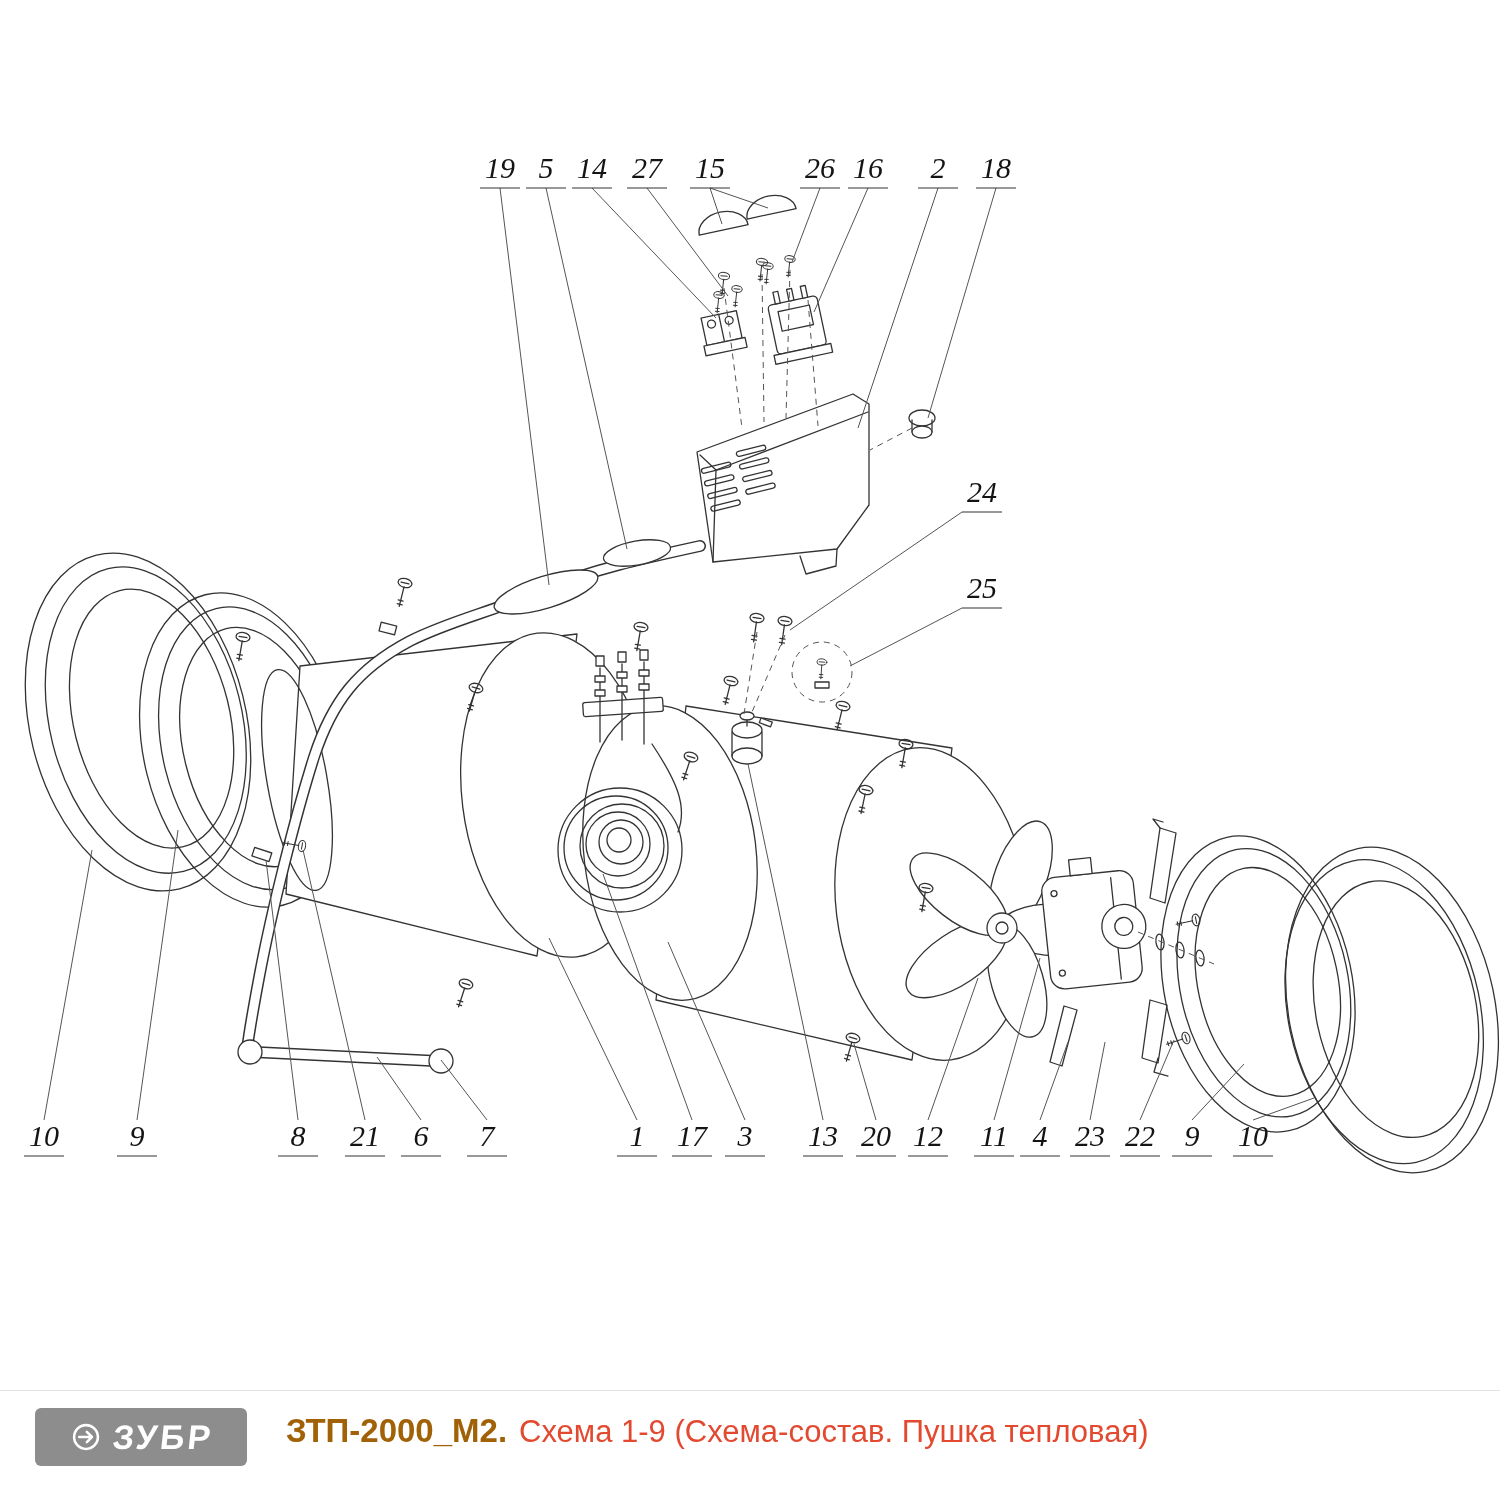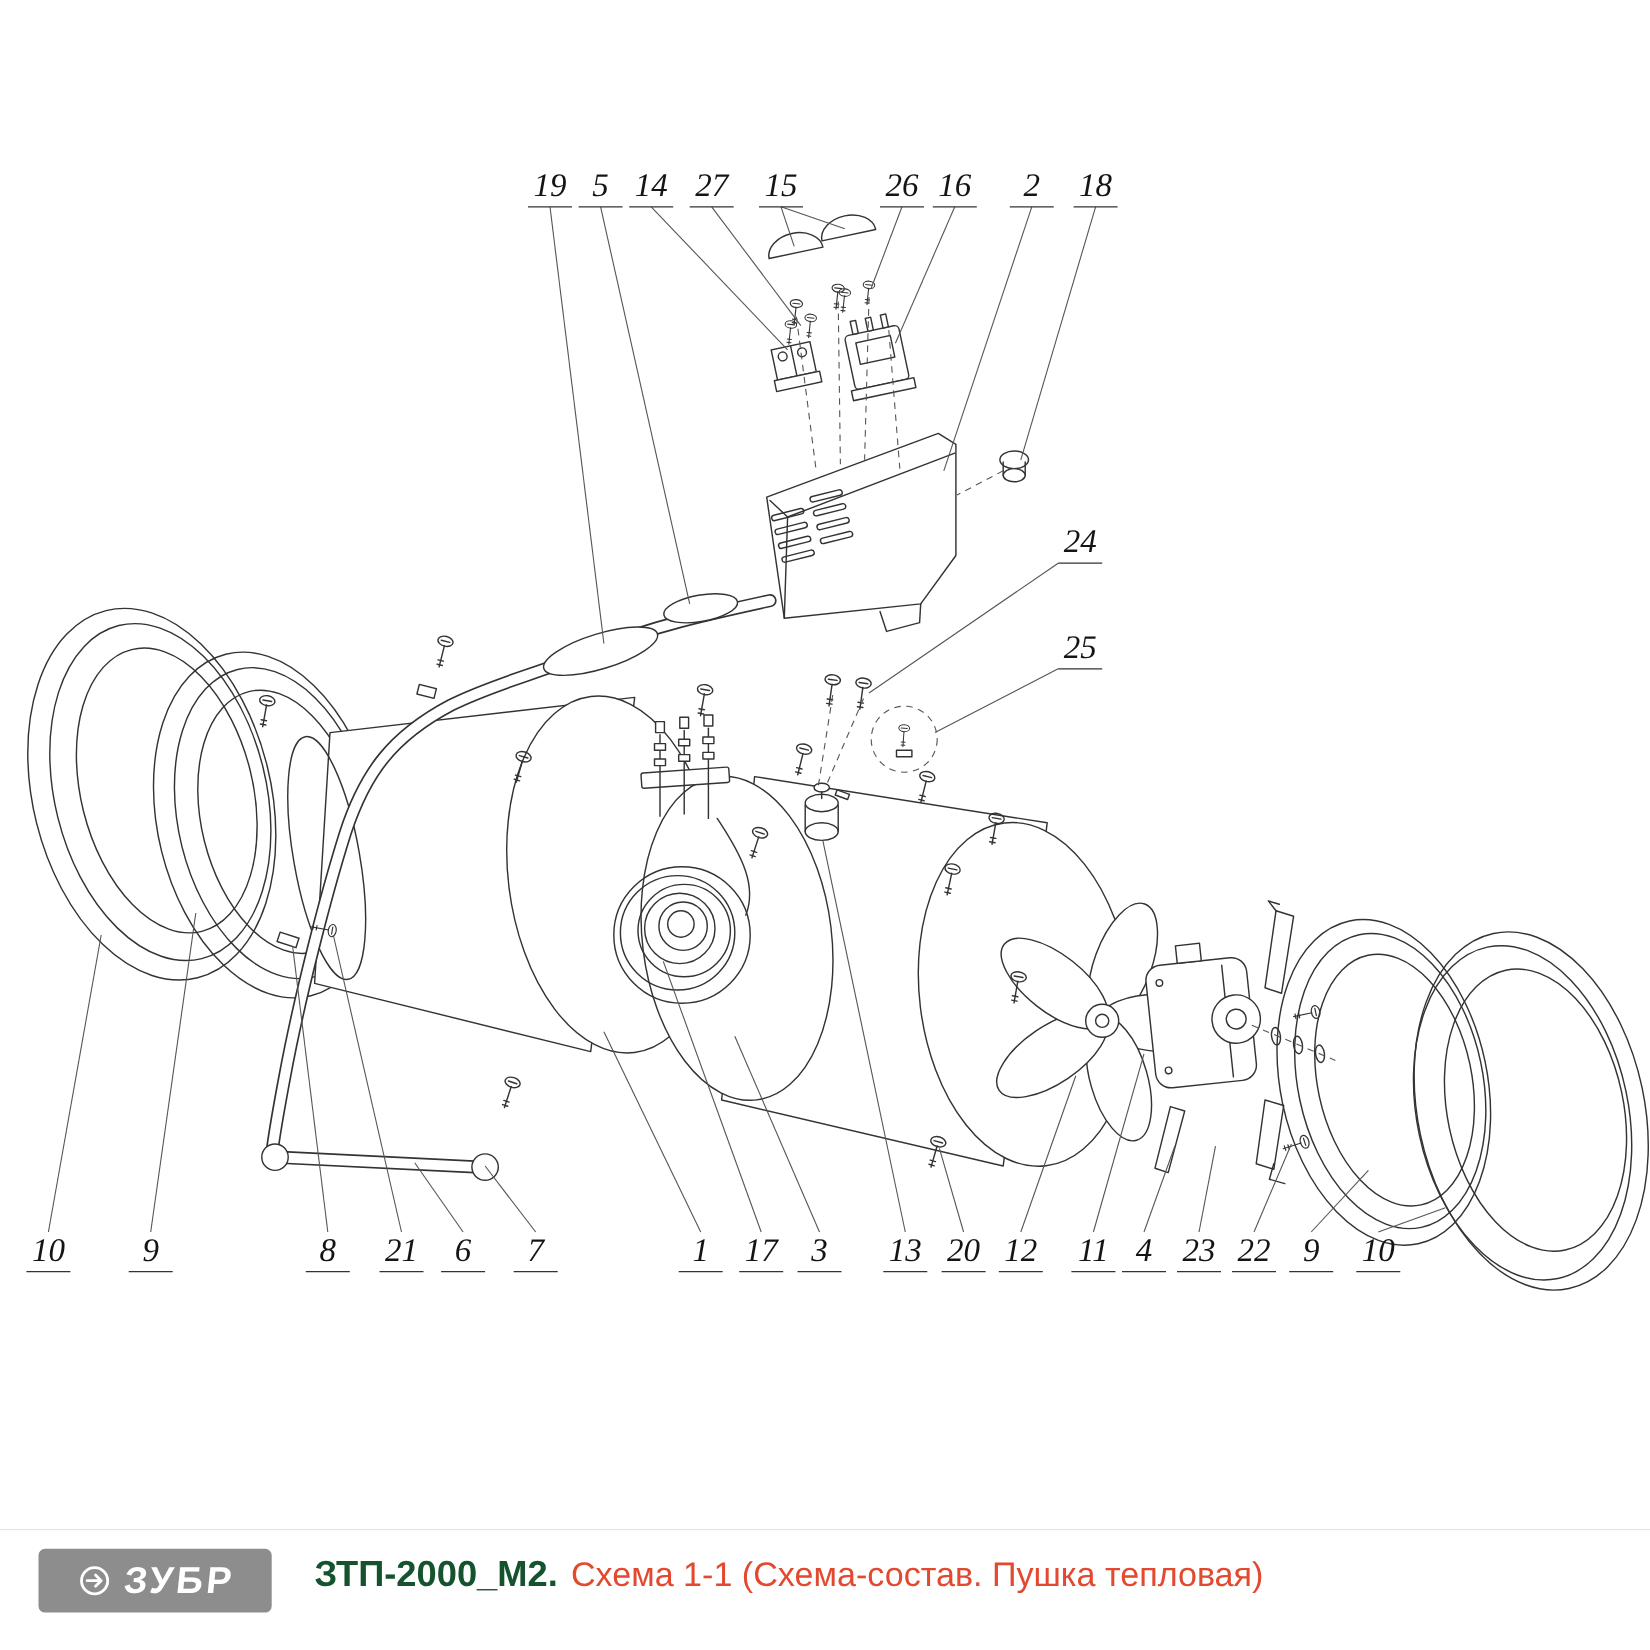--- a/index.html
+++ b/index.html
@@ -20,21 +20,21 @@
   #screw *{stroke:var(--ink);fill:none;stroke-width:1.3;stroke-linecap:round;}
 
   .footer{position:absolute;left:0;top:1390px;width:1500px;height:110px;}
   .footer-rule{position:absolute;left:0;top:0;width:100%;height:1px;background:var(--rule);}
   .logo{position:absolute;left:35px;top:18px;width:212px;height:58px;background:var(--logo-bg);
         border-radius:6px;display:flex;align-items:center;justify-content:center;gap:10px;}
   .logo-icon{width:34px;height:34px;}
   .logo-text{color:#ffffff;font-weight:700;font-size:34px;letter-spacing:3px;
              transform:skewX(-6deg);font-family:"Liberation Sans",sans-serif;}
   .caption{position:absolute;left:286px;top:22px;display:flex;align-items:baseline;gap:12px;white-space:nowrap;}
-  .model{font-weight:700;font-size:33px;color:#14532d;}
+  .model{font-weight:700;font-size:33px;color:#a16207;}
   .subtitle{font-size:31px;color:var(--accent);}
 </style>
 </head>
 <body>
 
 <div class="stage">
 
   <svg id="diagram" width="1500" height="1500" viewBox="0 0 1500 1500" xmlns="http://www.w3.org/2000/svg">
 
     <defs>
@@ -347,17 +347,17 @@
     <div class="footer-rule"></div>
     <div class="logo">
       <svg class="logo-icon" viewBox="0 0 40 40">
         <circle cx="20" cy="20" r="14" fill="none" stroke="#ffffff" stroke-width="3"></circle>
         <path d="M12 20h15m-6-6 6 6-6 6" fill="none" stroke="#ffffff" stroke-width="3" stroke-linecap="round" stroke-linejoin="round"></path>
       </svg>
       <span class="logo-text">ЗУБР</span>
     </div>
     <div class="caption">
       <span class="model">ЗТП-2000_М2.</span>
-      <span class="subtitle">Схема 1-1 (Схема-состав. Пушка тепловая)</span>
+      <span class="subtitle">Схема 1-9 (Схема-состав. Пушка тепловая)</span>
     </div>
   </div>
 
 </div>
 
 </body></html>

